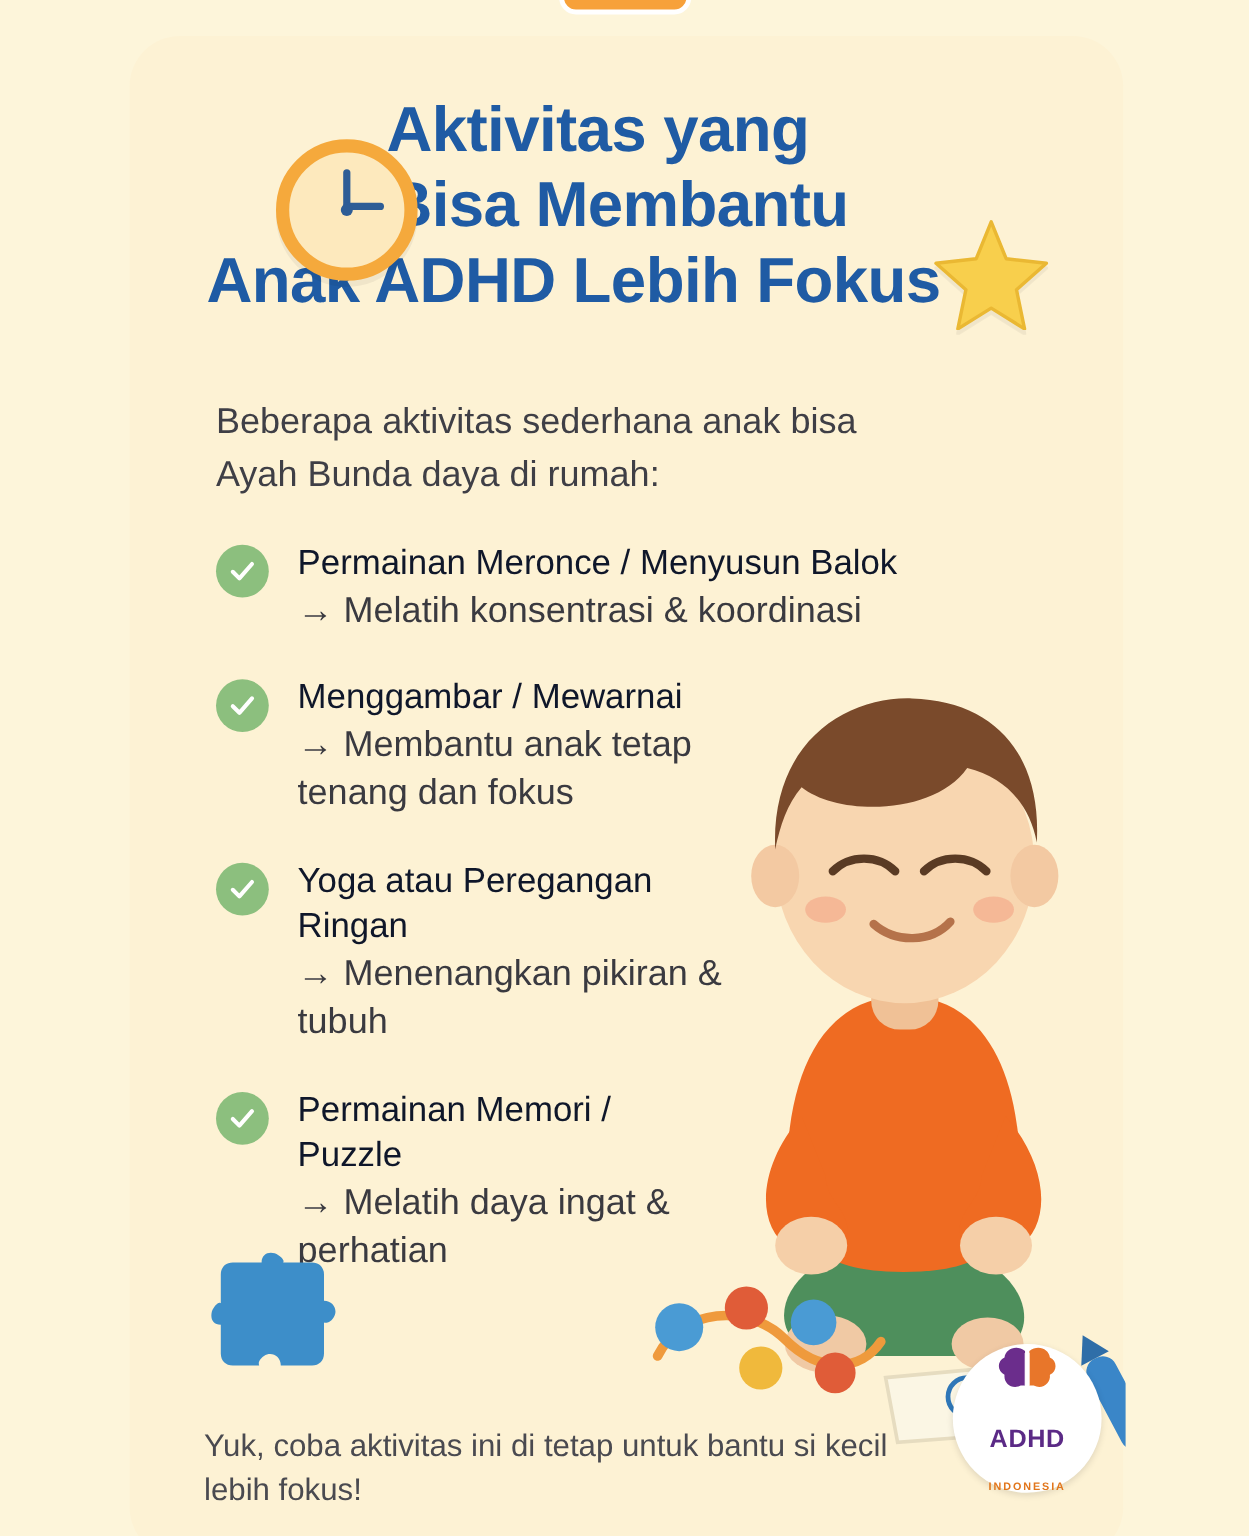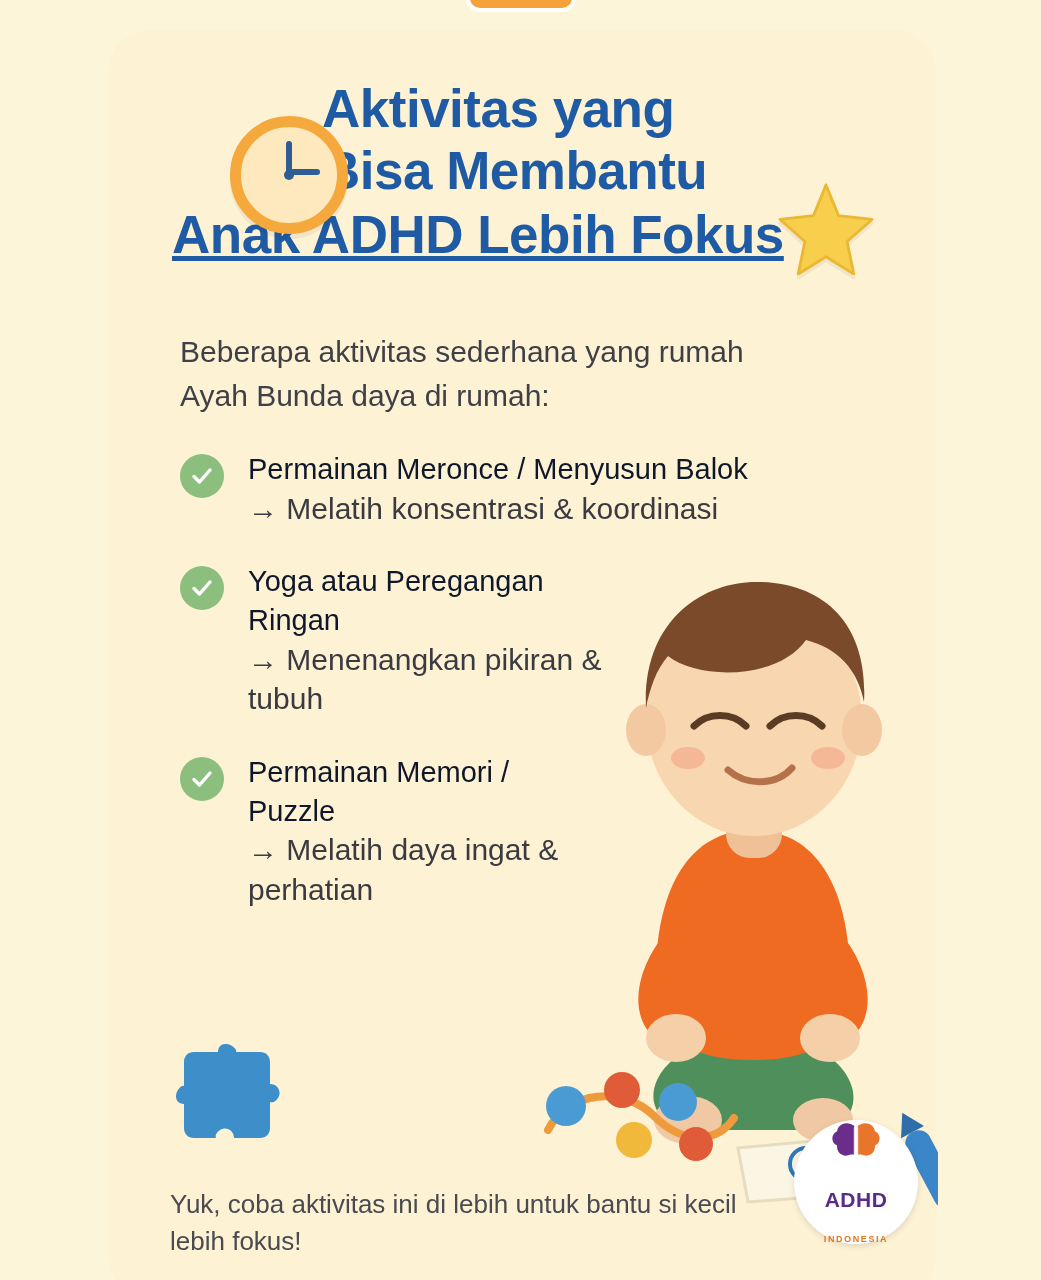--- a/index.html
+++ b/index.html
@@ -59,21 +59,21 @@
   }
   .title {
     font-size: 53px;
     font-weight: bold;
     color: #1f5ba4;
     line-height: 1.17;
     letter-spacing: -0.5px;
   }
   .title-l1 { padding-left: 150px; }
   .title-l2 { padding-left: 150px; }
-  .title-l3 { padding-left: 0px; margin-top: 2px; text-decoration: underline; }
+  .title-l3 { padding-left: 0px; margin-top: 2px; }
   .star {
     position: absolute;
     right: 8px; top: 105px;
     width: 96px; height: 92px;
     color: #f8cf4c;
     filter: drop-shadow(0 4px 0 rgba(0,0,0,0.05));
   }
   .sub {
     position: absolute;
     left: 72px; top: 300px;
@@ -168,36 +168,45 @@
       </div>
       <div class="title title-l1">Aktivitas yang</div>
       <div class="title title-l2">Bisa Membantu</div>
       <div class="title title-l3">Anak ADHD Lebih Fokus</div>
       <svg class="star" viewBox="0 0 100 96">
         <path d="M50 2 L63 34 L98 38 L72 61 L79 95 L50 77 L21 95 L28 61 L2 38 L37 34 Z" fill="#f8cf4c" stroke="#eab833" stroke-width="3" stroke-linejoin="round"></path>
       </svg>
     </div>
 
     <div class="sub">
-      <div>Beberapa aktivitas sederhana yang rumah</div>
+      <div>Beberapa aktivitas sederhana anak bisa</div>
       <div>Ayah Bunda daya di rumah:</div>
     </div>
 
     <div class="list">
 
       <div class="item">
         <span class="check">
           <svg viewBox="0 0 24 24">
               <path d="M4 12.5 L9.5 18 L20 6" fill="none" stroke="#ffffff" stroke-width="3.4" stroke-linecap="round" stroke-linejoin="round"></path>
             </svg>
         </span>
         <div class="item-title">Permainan Meronce / Menyusun Balok</div>
         <div class="item-desc">→ Melatih konsentrasi &amp; koordinasi</div>
       </div>
 
+      <div class="item">
+        <span class="check">
+          <svg viewBox="0 0 24 24">
+              <path d="M4 12.5 L9.5 18 L20 6" fill="none" stroke="#ffffff" stroke-width="3.4" stroke-linecap="round" stroke-linejoin="round"></path>
+            </svg>
+        </span>
+        <div class="item-title">Menggambar / Mewarnai</div>
+        <div class="item-desc" style="max-width:380px">→ Membantu anak tetap tenang dan fokus</div>
+      </div>
 
       <div class="item">
         <span class="check">
           <svg viewBox="0 0 24 24">
               <path d="M4 12.5 L9.5 18 L20 6" fill="none" stroke="#ffffff" stroke-width="3.4" stroke-linecap="round" stroke-linejoin="round"></path>
             </svg>
         </span>
         <div class="item-title" style="max-width:350px">Yoga atau Peregangan Ringan</div>
         <div class="item-desc" style="max-width:360px">→ Menenangkan pikiran &amp; tubuh</div>
       </div>
@@ -260,21 +269,21 @@
       <circle cx="140" cy="572" r="19" fill="#4a9bd4"></circle>
       <circle cx="96" cy="610" r="18" fill="#f0b93c"></circle>
       <circle cx="158" cy="614" r="17" fill="#e05c38"></circle>
     </svg>
 
     <svg class="puzzle" viewBox="0 0 110 110">
       <path d="M8 20 C8 14 12 10 18 10 L42 10 C42 2 50 0 56 4 C62 8 60 10 60 10 L84 10 C90 10 94 14 94 20 L94 42 C102 42 106 50 102 56 C98 62 94 60 94 60 L94 86 C94 92 90 96 84 96 L58 96 C58 88 50 84 44 88 C38 92 40 96 40 96 L18 96 C12 96 8 92 8 86 L8 62 C0 62 -2 54 2 48 C6 42 8 44 8 44 Z" fill="#3d8ec9"></path>
     </svg>
 
     <div class="footer">
-      <div>Yuk, coba aktivitas ini di lebih untuk bantu si kecil</div>
+      <div>Yuk, coba aktivitas ini di tetap untuk bantu si kecil</div>
       <div>lebih fokus!</div>
     </div>
 
     <div class="badge">
       <svg class="brain" viewBox="0 0 60 48">
         <path d="M28 6 C20 0 10 4 9 12 C2 15 2 25 9 28 C8 36 16 42 24 38 L28 38 Z" fill="#6b2d8c"></path>
         <path d="M32 6 C40 0 50 4 51 12 C58 15 58 25 51 28 C52 36 44 42 36 38 L32 38 Z" fill="#e8762a"></path>
         <path d="M28 8 L28 38 M32 8 L32 38" stroke="#ffffff" stroke-width="1.2" opacity="0.5"></path>
       </svg>
       <div class="b-main">ADHD</div>

